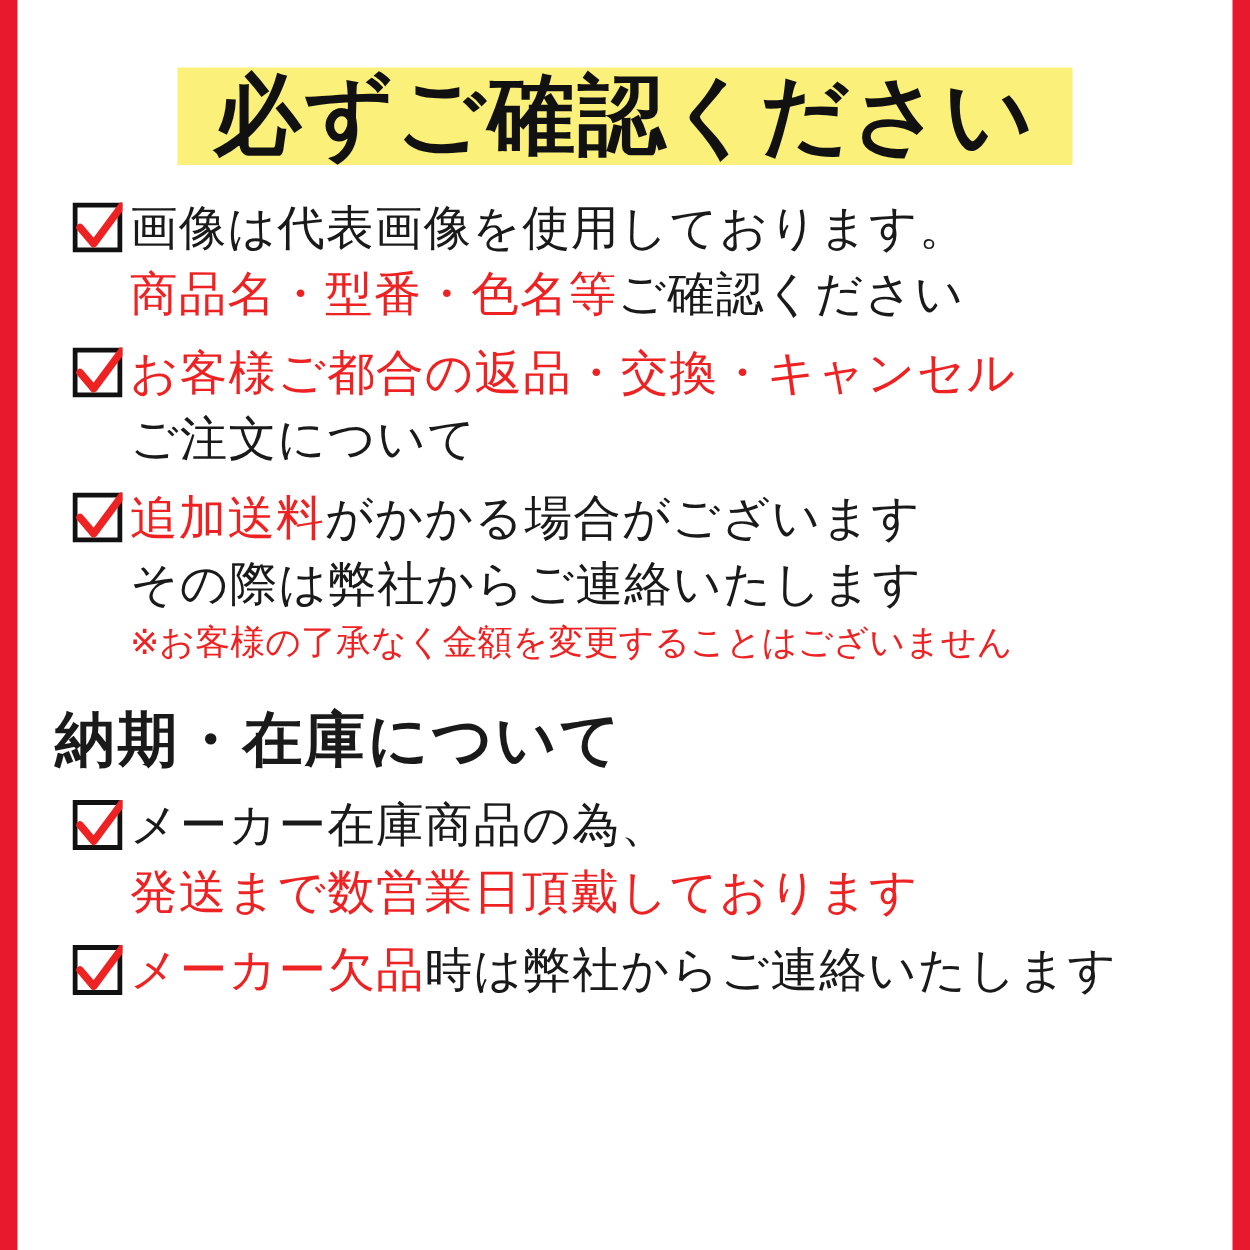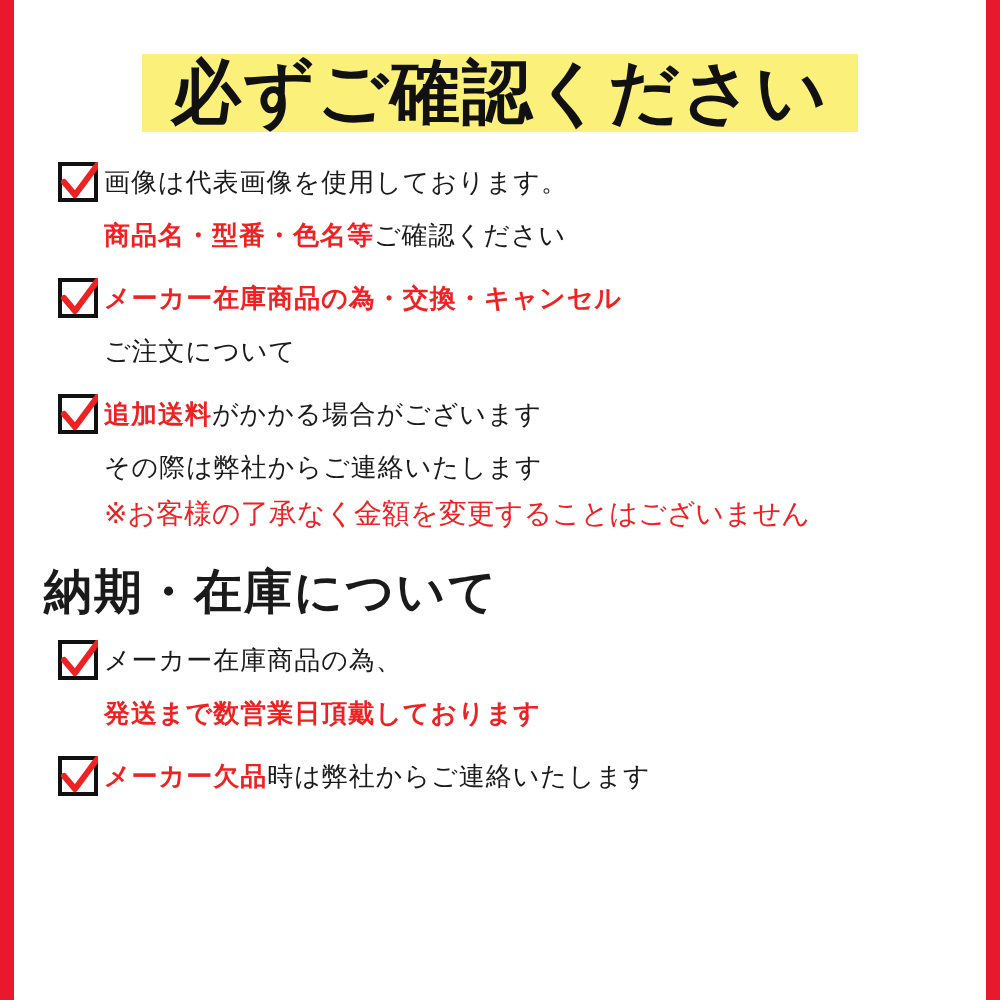--- a/index.html
+++ b/index.html
@@ -87,29 +87,29 @@
     flex: 0 0 auto;
     width: 40px;
     height: 40px;
     margin-top: 6px;
     margin-right: 6px;
   }
   .lines {
     display: block;
   }
   .line {
-    font-size: 26px;
+    font-size: 38px;
     line-height: 53px;
     color: #1a1a1a;
     letter-spacing: 1px;
     white-space: nowrap;
   }
   .line .red {
     color: #ee2222;
-    font-weight: bold;
+    font-weight: normal;
   }
   .line .blk {
     color: #1a1a1a;
   }
   .line.note {
     font-size: 28px;
     line-height: 40px;
     color: #ee2222;
     letter-spacing: 0px;
   }
@@ -138,21 +138,21 @@
             <div class="line"><span class="blk">画像は代表画像を使用しております。</span></div>
             <div class="line"><span class="red">商品名・型番・色名等</span><span class="blk">ご確認ください</span></div>
           </span>
         </div>
         <div class="item">
           <span class="check-icon"><svg viewBox="0 0 40 40" width="40" height="40">
               <rect x="2" y="2" width="36" height="36" fill="none" stroke="#111111" stroke-width="4"></rect>
               <path d="M6 20 L17 33 L40 2" fill="none" stroke="#ee2222" stroke-width="6" stroke-linecap="round" stroke-linejoin="round"></path>
             </svg></span>
           <span class="lines">
-            <div class="line"><span class="red">メーカー在庫商品の為・交換・キャンセル</span></div>
+            <div class="line"><span class="red">お客様ご都合の返品・交換・キャンセル</span></div>
             <div class="line"><span class="blk">ご注文について</span></div>
           </span>
         </div>
         <div class="item">
           <span class="check-icon"><svg viewBox="0 0 40 40" width="40" height="40">
               <rect x="2" y="2" width="36" height="36" fill="none" stroke="#111111" stroke-width="4"></rect>
               <path d="M6 20 L17 33 L40 2" fill="none" stroke="#ee2222" stroke-width="6" stroke-linecap="round" stroke-linejoin="round"></path>
             </svg></span>
           <span class="lines">
             <div class="line"><span class="red">追加送料</span><span class="blk">がかかる場合がございます</span></div>

